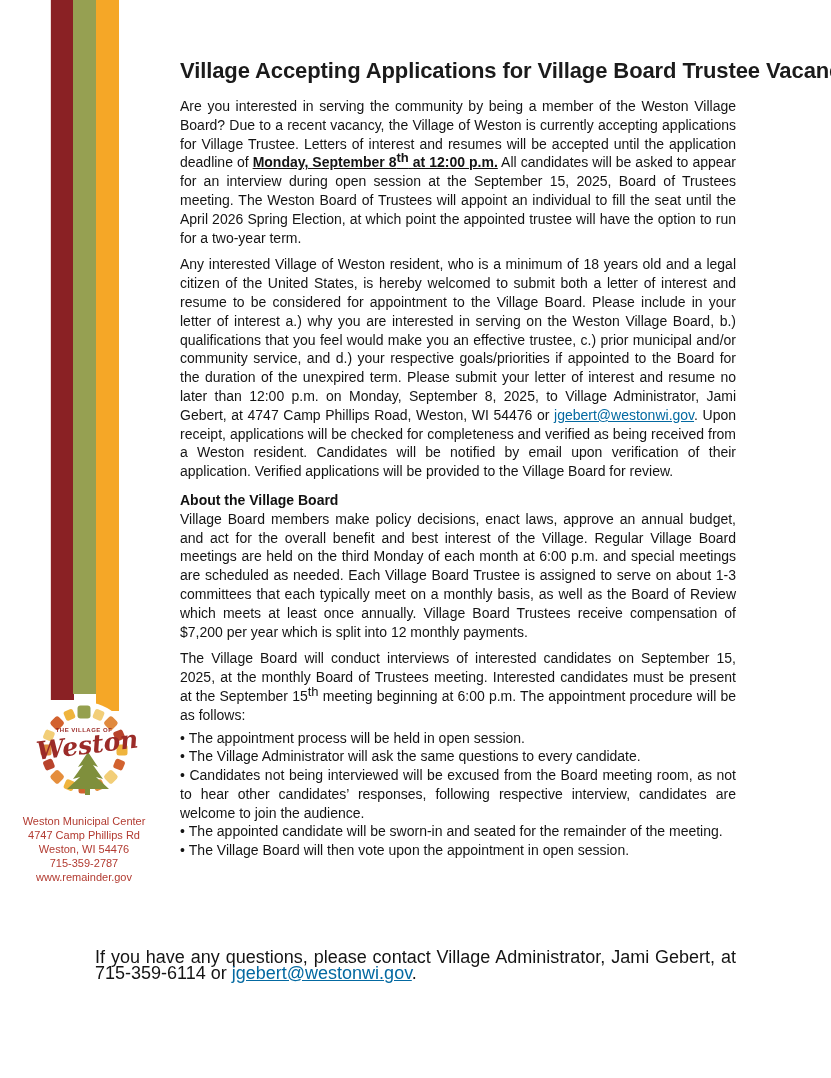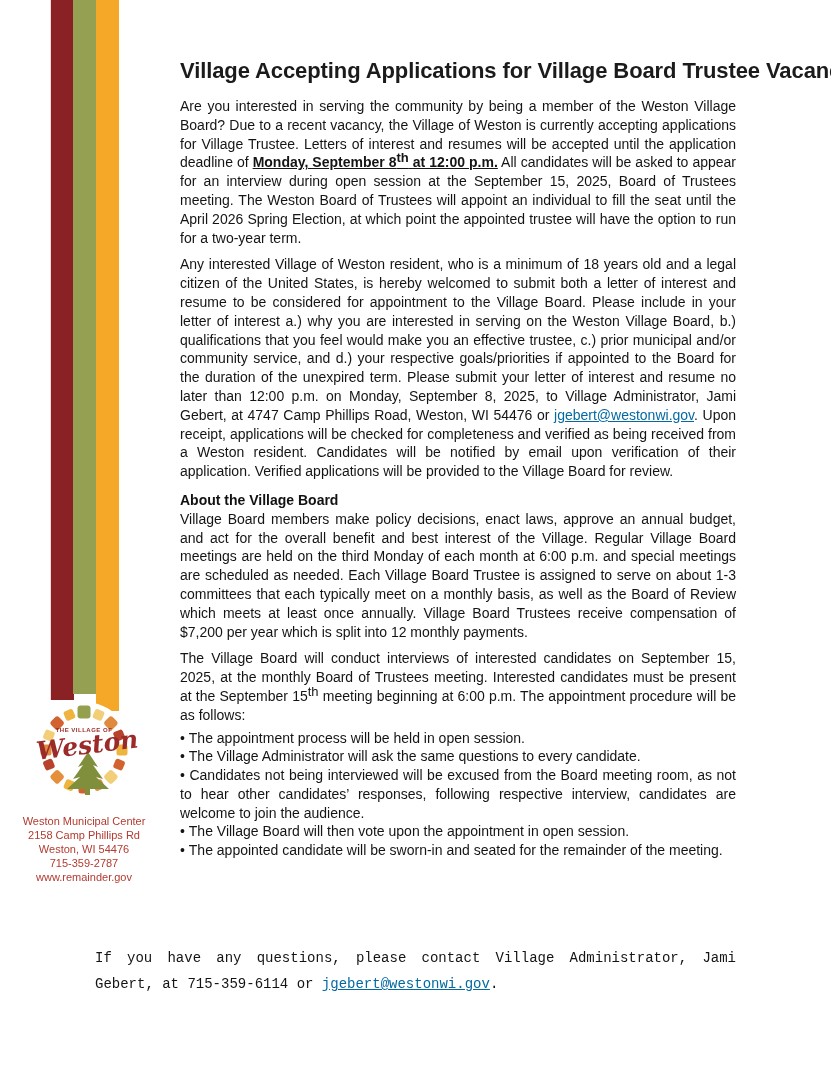--- a/index.html
+++ b/index.html
@@ -33,22 +33,22 @@
   .section-heading { font-size:14px; line-height:18.8px; font-weight:700; margin:10px 0 0; color:#111111; }
   .bullets { margin:0; }
   .bullet-item { font-size:14px; line-height:18.8px; text-align:justify; }
   .bullet-item::before { content:"\2022\00a0"; }
 
   sup { font-size:13px; line-height:0; vertical-align:5px; }
   .bu { font-weight:700; text-decoration:underline; }
   .doc-link { color:#0369a1; text-decoration:underline; cursor:pointer; }
 
   
-  .footer { position:absolute; left:95px; top:931px; width:641px; font-size:14px;
-            line-height:26px; text-align:justify; color:#141414;font-family:Liberation Mono, monospace; }
+  .footer { position:absolute; left:95px; top:931px; width:641px; font-size:18px;
+            line-height:16px; text-align:justify; color:#141414; }
 </style>
 </head>
 <body>
 
 <div class="page">
 
   <div class="stripe stripe-red"></div>
   <div class="stripe stripe-olive"></div>
   <div class="stripe stripe-gold"></div>
 
@@ -109,21 +109,21 @@
         <polygon points="52,50 62,65 57,63 67,77 60,75 73,87 31,87 44,75 37,77 47,63 42,65" fill="#7F8F3C"></polygon>
         <rect x="49" y="85" width="5" height="8" fill="#7F8F3C"></rect>
       </g>
     </svg>
     <div class="logo-tagline">THE VILLAGE OF</div>
     <div class="logo-name">Weston</div>
   </div>
 
   <div class="address">
       <div class="address-line">Weston Municipal Center</div>
-      <div class="address-line">2158 Camp Phillips Rd</div>
+      <div class="address-line">4747 Camp Phillips Rd</div>
       <div class="address-line">Weston, WI 54476</div>
       <div class="address-line">715-359-2787</div>
       <div class="address-line">www.remainder.gov</div>
     </div>
 
   <div class="content">
     <h1 class="doc-title">Village Accepting Applications for Village Board Trustee Vacancy</h1>
 
     <p class="para">Are you interested in serving the community by being a member of the Weston Village Board? Due to a recent vacancy, the Village of Weston is currently accepting applications for Village Trustee. Letters of interest and resumes will be accepted until the application deadline of <span class="bu">Monday, September 8<sup>th</sup> at 12:00 p.m.</span> All candidates will be asked to appear for an interview during open session at the September 15, 2025, Board of Trustees meeting. The Weston Board of Trustees will appoint an individual to fill the seat until the April 2026 Spring Election, at which point the appointed trustee will have the option to run for a two-year term.</p>
 
@@ -131,20 +131,20 @@
 
     <h2 class="section-heading">About the Village Board</h2>
     <p class="para">Village Board members make policy decisions, enact laws, approve an annual budget, and act for the overall benefit and best interest of the Village. Regular Village Board meetings are held on the third Monday of each month at 6:00 p.m. and special meetings are scheduled as needed. Each Village Board Trustee is assigned to serve on about 1-3 committees that each typically meet on a monthly basis, as well as the Board of Review which meets at least once annually. Village Board Trustees receive compensation of $7,200 per year which is split into 12 monthly payments.</p>
 
     <p class="para" style="margin-bottom:4px;">The Village Board will conduct interviews of interested candidates on September 15, 2025, at the monthly Board of Trustees meeting. Interested candidates must be present at the September 15<sup>th</sup> meeting beginning at 6:00 p.m. The appointment procedure will be as follows:</p>
 
     <div class="bullets">
         <div class="bullet-item">The appointment process will be held in open session.</div>
         <div class="bullet-item">The Village Administrator will ask the same questions to every candidate.</div>
         <div class="bullet-item">Candidates not being interviewed will be excused from the Board meeting room, as not to hear other candidates’ responses, following respective interview, candidates are welcome to join the audience.</div>
+        <div class="bullet-item">The appointed candidate will be sworn-in and seated for the remainder of the meeting.</div>
         <div class="bullet-item">The Village Board will then vote upon the appointment in open session.</div>
-        <div class="bullet-item">The appointed candidate will be sworn-in and seated for the remainder of the meeting.</div>
       </div>
   </div>
 
   <p class="footer">If you have any questions, please contact Village Administrator, Jami Gebert, at 715-359-6114 or <a class="doc-link" href="#">jgebert@westonwi.gov</a>.</p>
 
 </div>
 
 </body></html>

